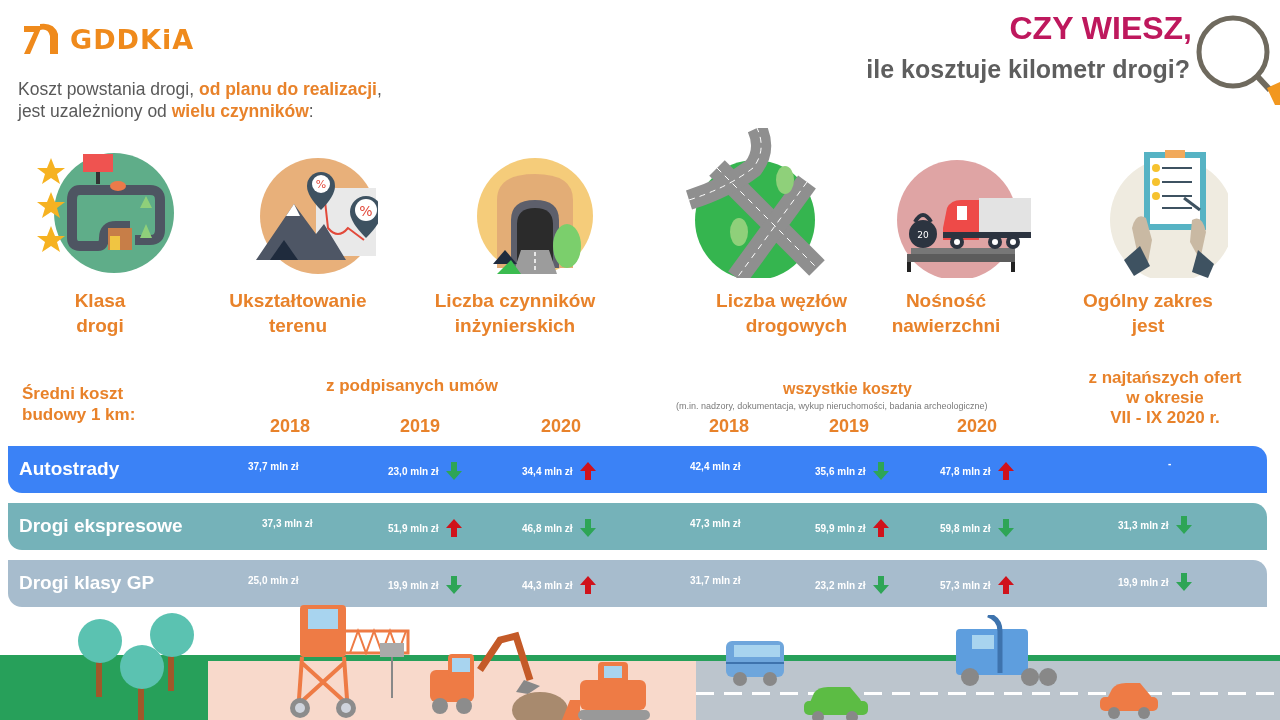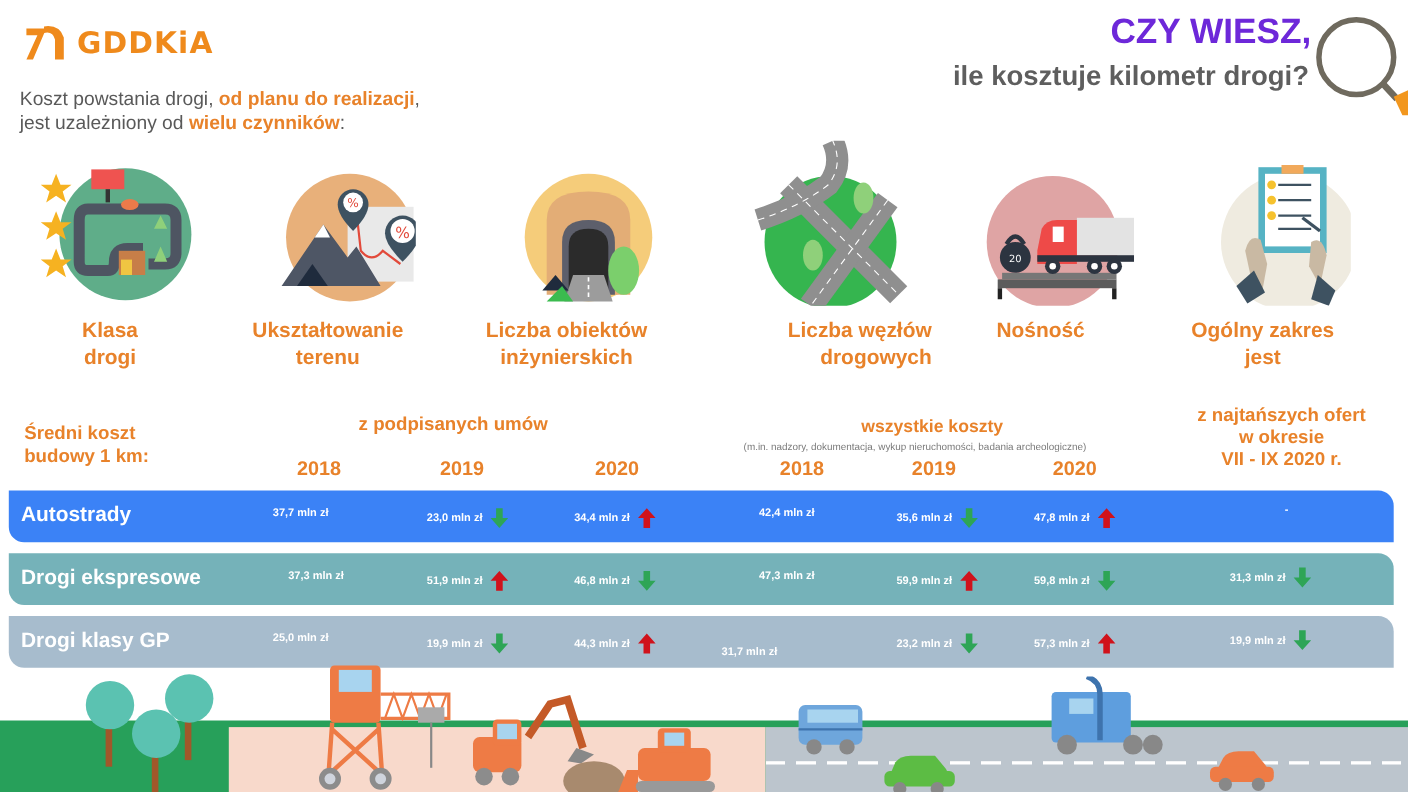--- a/index.html
+++ b/index.html
@@ -5,21 +5,21 @@
   * { box-sizing: border-box; margin: 0; padding: 0; }
   html, body { width: 1280px; height: 720px; overflow: hidden; background: #ffffff; }
   body { position: relative; font-family: "DejaVu Sans", sans-serif; color: #5f5f5f; }
   .abs { position: absolute; }
 
   
   .logo { left: 22px; top: 22px; display: flex; align-items: center; gap: 10px; }
   .logo-text { font-weight: 700; font-size: 27px; color: #ef8a1c; letter-spacing: 1px; }
   .intro { left: 18px; top: 78px; font-size: 17.5px; line-height: 22px; color: #595959; font-family: "Liberation Sans", sans-serif; }
   .intro b { color: #e8822a; font-weight: 700; }
-  .title1 { right: 88px; top: 10px; font-size: 32px; font-weight: 700; color: #6d28d9; font-family: "Liberation Sans", sans-serif; }
+  .title1 { right: 88px; top: 10px; font-size: 32px; font-weight: 700; color: #be185d; font-family: "Liberation Sans", sans-serif; }
   .title2 { right: 90px; top: 55px; font-size: 25px; font-weight: 700; color: #5e5e5e; text-align: right; font-family: "Liberation Sans", sans-serif; }
   .magnifier { left: 1195px; top: 10px; }
 
   
   .factor { position: absolute; top: 128px; width: 200px; text-align: center; }
   .factor .icon-wrap { height: 150px; display: flex; align-items: center; justify-content: center; }
   .factor .label { margin-top: 10px; font-size: 19px; font-weight: 700; color: #e8822a; line-height: 25px; font-family: "Liberation Sans", sans-serif; }
 
   
   .hdr { position: absolute; color: #e8822a; font-weight: 700; font-family: "Liberation Sans", sans-serif; }
@@ -116,21 +116,21 @@
       <path d="M76 140 L76 92 Q76 72 100 72 Q124 72 124 92 L124 140 Z" fill="#5d5f6b"></path>
       <path d="M82 140 L82 96 Q82 80 100 80 Q118 80 118 96 L118 140 Z" fill="#2b2b2b"></path>
       <path d="M86 122 L114 122 L122 146 L78 146 Z" fill="#9c9c9c"></path>
       <line x1="100" y1="124" x2="100" y2="144" stroke="#ffffff" stroke-width="1.5" stroke-dasharray="4 3"></line>
       <path d="M58 136 L70 122 L82 136 Z" fill="#1f2b3d"></path>
       <ellipse cx="132" cy="118" rx="14" ry="22" fill="#7bcf6c"></ellipse>
       <path d="M62 146 L76 132 L86 146 Z" fill="#3bbb4f"></path>
     </svg>
   </div>
   <div class="label">
-    <div>Liczba obiektów</div>
+    <div>Liczba czynników</div>
     <div>inżynierskich</div>
   </div>
 </div>
 
 <div class="factor" style="left:647px;text-align:right;">
   <div class="icon-wrap">
     <svg width="160" height="150" viewBox="0 0 160 150">
       <circle cx="88" cy="92" r="60" fill="#35b54f"></circle>
       <path d="M50 40 L150 140" stroke="#8f8f8f" stroke-width="22"></path>
       <path d="M140 54 L70 150" stroke="#8f8f8f" stroke-width="22"></path>
@@ -164,20 +164,21 @@
       <circle cx="96" cy="114" r="7" fill="#2c3440"></circle>
         <circle cx="96" cy="114" r="3" fill="#fff"></circle>
       <circle cx="134" cy="114" r="7" fill="#2c3440"></circle>
         <circle cx="134" cy="114" r="3" fill="#fff"></circle>
       <circle cx="152" cy="114" r="7" fill="#2c3440"></circle>
         <circle cx="152" cy="114" r="3" fill="#fff"></circle>
     </svg>
   </div>
   <div class="label">
     <div>Nośność</div>
+    <div>nawierzchni</div>
   </div>
 </div>
 
 <div class="factor" style="left:1048px;">
   <div class="icon-wrap">
     <svg width="160" height="150" viewBox="0 0 160 150">
       <circle cx="104" cy="92" r="62" fill="#efebe0"></circle>
       <rect x="76" y="24" width="62" height="78" fill="#56b3c4"></rect>
       <rect x="82" y="30" width="50" height="66" fill="#ffffff"></rect>
       <rect x="97" y="22" width="20" height="8" fill="#f1a95b"></rect>
@@ -311,21 +312,21 @@
         <svg class="arrow" viewBox="0 0 18 20" width="18" height="20">
           <path d="M9 19 L17 10 L12 10 L12 1 L6 1 L6 10 L1 10 Z" fill="#2ea556"></path>
         </svg>
       </div>
       <div class="cell" style="left: 514px;">
         <span>44,3 mln zł</span>
         <svg class="arrow" viewBox="0 0 18 20" width="18" height="20">
           <path d="M9 1 L17 10 L12 10 L12 19 L6 19 L6 10 L1 10 Z" fill="#d0121b"></path>
         </svg>
       </div>
-      <div class="cell" style="left: 648px; margin-top: 12px;">
+      <div class="cell" style="left: 682px;">
         <span>31,7 mln zł</span>
       </div>
       <div class="cell" style="left: 807px;">
         <span>23,2 mln zł</span>
         <svg class="arrow" viewBox="0 0 18 20" width="18" height="20">
           <path d="M9 19 L17 10 L12 10 L12 1 L6 1 L6 10 L1 10 Z" fill="#2ea556"></path>
         </svg>
       </div>
       <div class="cell" style="left: 932px;">
         <span>57,3 mln zł</span>

